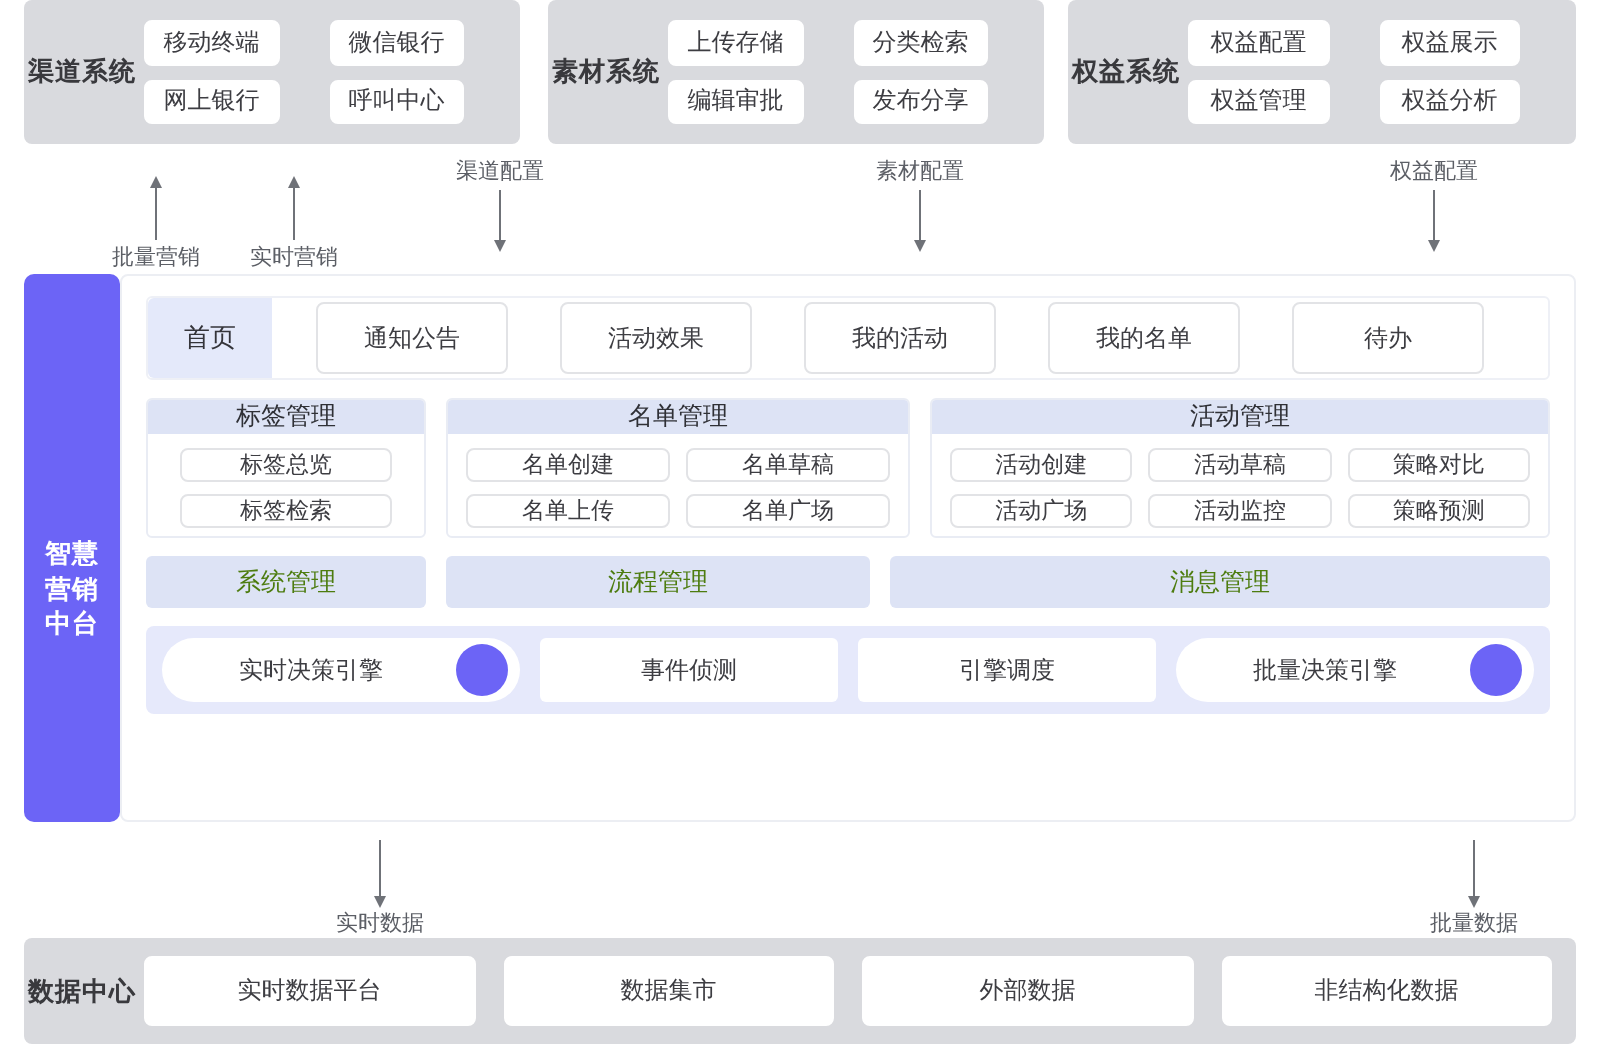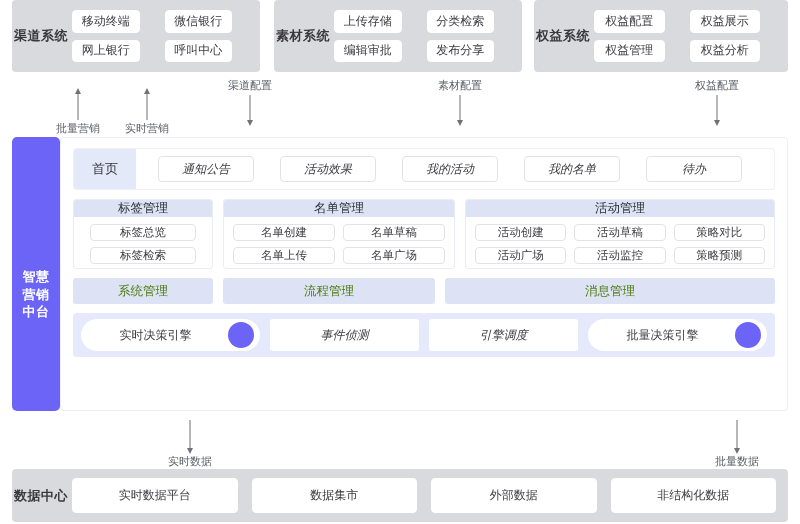--- a/index.html
+++ b/index.html
@@ -132,21 +132,21 @@
     display: flex; align-items: center; justify-content: center;
     font-size: 13px; color: #35353a;
     border-radius: 3px 0 0 3px;
     flex: 0 0 62px;
   }
   #tab-bar .tabs-rest {
     flex: 1 1 auto; display: flex; align-items: center;
     justify-content: space-around; gap: 10px;
     padding: 0 14px;
   }
-  #tab-bar .tabs-rest .chip { height: 26px; flex: 1 1 0; max-width: 96px; font-style: italic; }
+  #tab-bar .tabs-rest .chip { height: 36px; flex: 1 1 0; max-width: 96px; }
 
   
   #mgmt-row1 { display: flex; gap: 10px; margin-top: 9px; height: 70px; }
   .mpanel {
     border: 1px solid #e9ecf4;
     border-radius: 3px;
     background: #ffffff;
     display: flex; flex-direction: column;
     overflow: hidden;
   }
@@ -186,21 +186,21 @@
     display: flex; align-items: flex-start; gap: 10px;
     padding: 6px 8px;
   }
   .engine-pill {
     height: 100%; background: #ffffff;
     border-radius: 18px;
     display: flex; align-items: center; justify-content: center;
     font-size: 12px; color: #3d3d42;
     position: relative; flex: 1 1 0;
   }
-  .engine-pill.plain { border-radius: 3px; font-style: italic; }
+  .engine-pill.plain { border-radius: 3px; }
   .engine-pill .dot {
     position: absolute; top: 50%; transform: translateY(-50%);
     width: 26px; height: 26px; border-radius: 50%;
     background: #6c64f6;
   }
   .engine-pill .dot.right { right: 6px; }
   .engine-pill.has-dot-right { padding-right: 30px; }
 
   
   #data-center {

